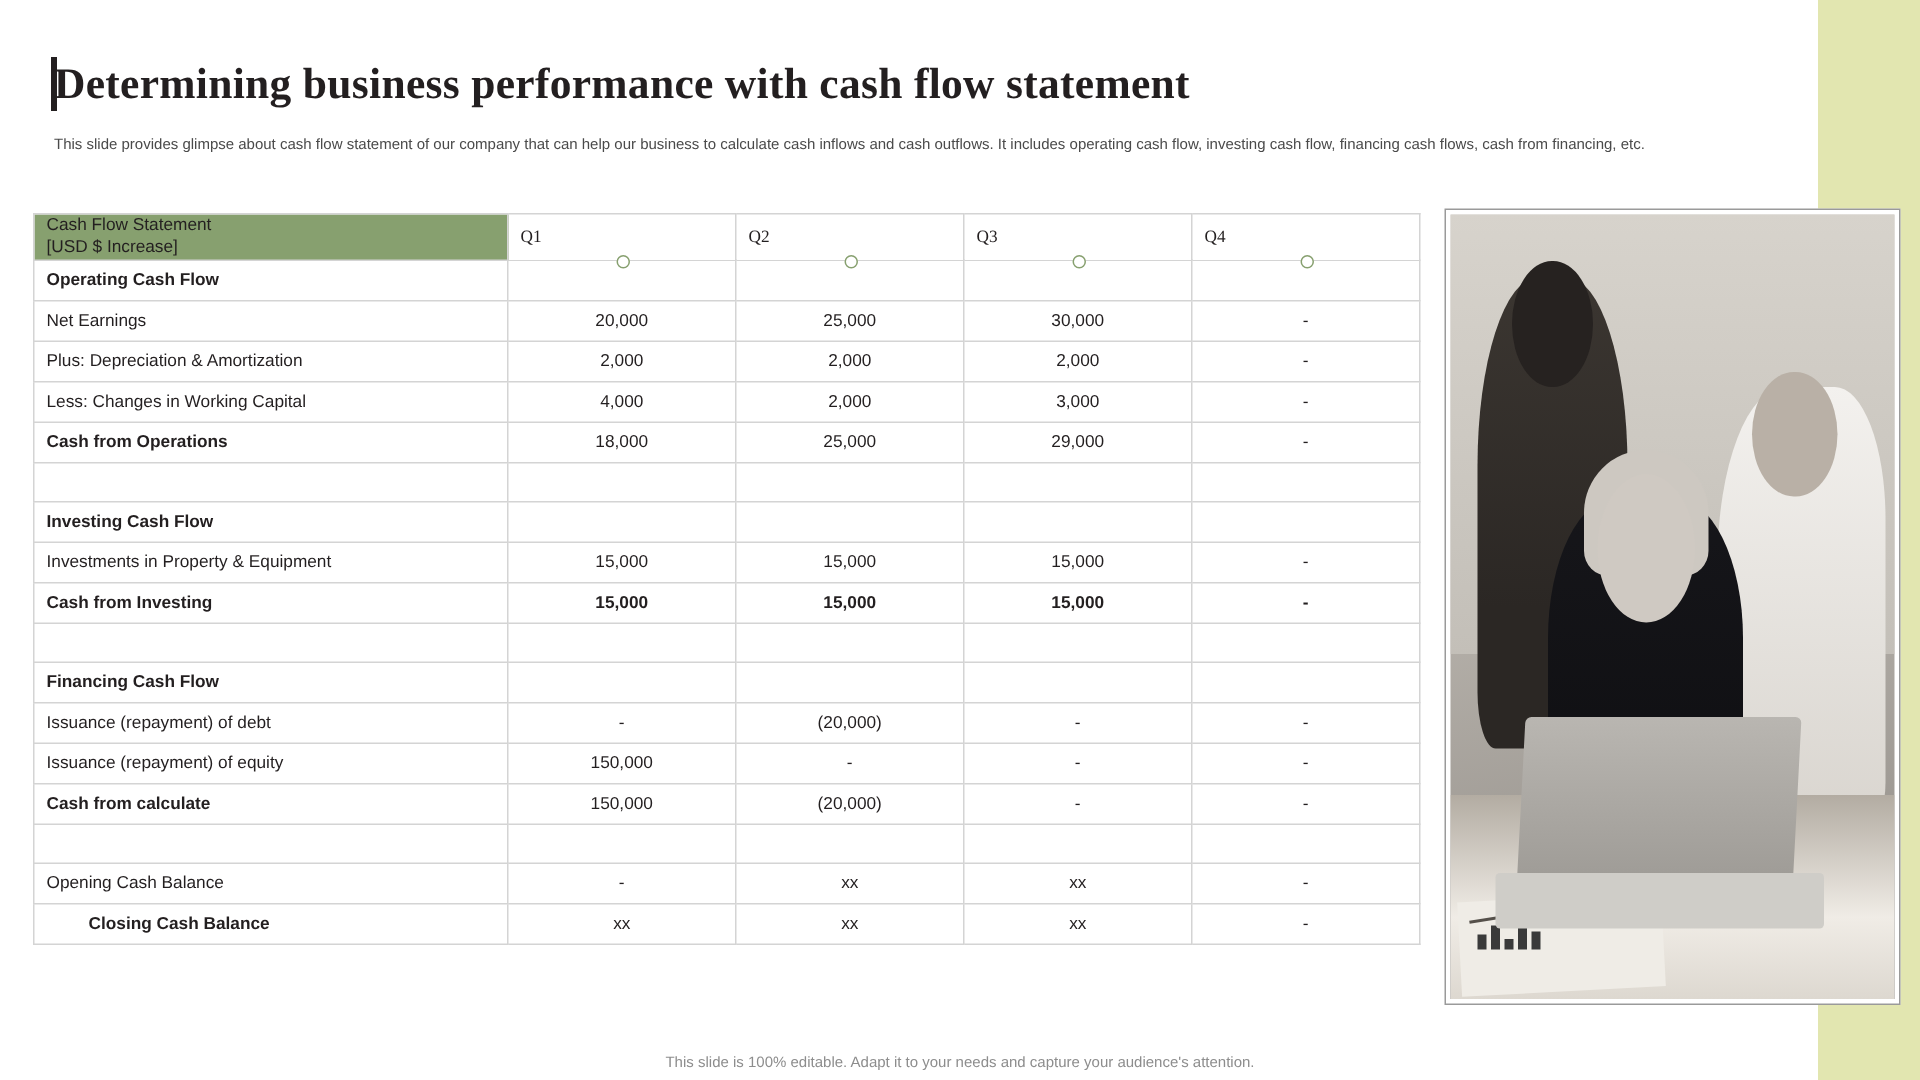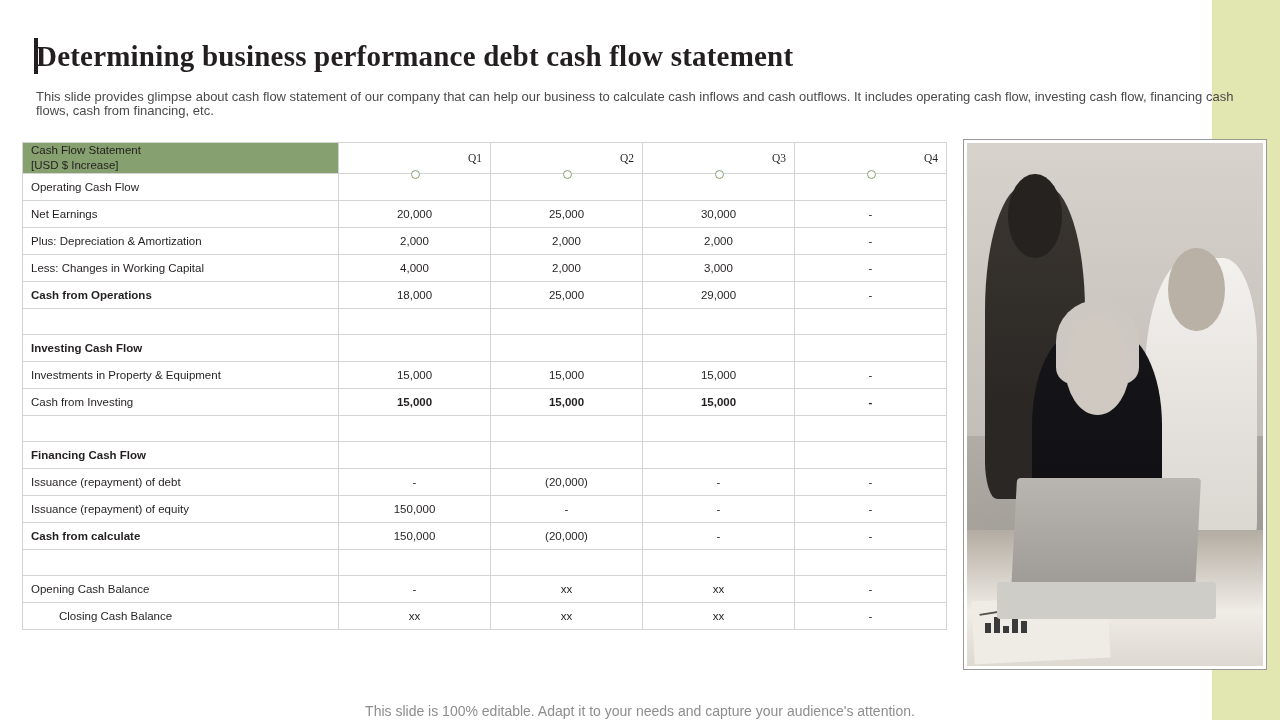--- a/index.html
+++ b/index.html
@@ -53,21 +53,21 @@
     font-weight: bold;
     letter-spacing: 0.2px;
     color: #231f20;
     white-space: nowrap;
   }
   .slide-subtitle {
     position: absolute;
     left: 36px;
     top: 90px;
     width: 1204px;
-    font-size: 13px;
+    font-size: 10px;
     line-height: 14px;
     color: #4a4a4a;
   }
 
   
   .table-wrap {
     position: absolute;
     left: 22px;
     top: 142px;
     width: 924px;
@@ -101,21 +101,21 @@
     height: 46px;
     text-align: left;
   }
   .hdr-q {
     background: #ffffff;
     border: none;
     border-bottom: 3px solid #87a06f;
     font-family: "Liberation Serif", serif;
     font-weight: bold;
     font-size: 17px;
-    text-align: right;
+    text-align: left;
     height: 46px;
     position: relative;
   }
   .hdr-q .dot {
     position: absolute;
     left: 50%;
     bottom: -6px;
     margin-left: -4px;
     width: 7px;
     height: 7px;
@@ -213,32 +213,32 @@
     background: #55504a; transform: rotate(-9deg);
   }
 
   
   .footer-note {
     position: absolute;
     left: 0;
     top: 703px;
     width: 1280px;
     text-align: center;
-    font-size: 14px;
+    font-size: 10px;
     color: #8d8d8d;
   }
 </style>
 </head>
 <body>
 
 <div class="deco-bar-outer"></div>
 <div class="deco-bar-inner"></div>
 
 <div class="title-rule"></div>
-<div class="slide-title">Determining business performance debt cash flow statement</div>
+<div class="slide-title">Determining business performance with cash flow statement</div>
 <div class="slide-subtitle">This slide provides glimpse about cash flow statement of our company that can help our business to calculate cash inflows and cash outflows. It includes operating cash flow, investing cash flow, financing cash flows, cash from financing, etc.</div>
 
 <div class="table-wrap">
   <table class="cashflow">
     <colgroup>
       <col class="c-label">
       <col class="c-q">
         <col class="c-q">
         <col class="c-q">
         <col class="c-q">
@@ -262,21 +262,21 @@
           <span class="dot"></span>
         </th>
         <th class="hdr-q">
           <span>Q4</span>
           <span class="dot"></span>
         </th>
       </tr>
     </thead>
     <tbody id="table-body">
         <tr class="section">
-          <td style="font-weight: normal;">Operating Cash Flow</td>
+          <td style="font-weight: bold;">Operating Cash Flow</td>
           <td class="num"></td>
           <td class="num"></td>
           <td class="num"></td>
           <td class="num"></td>
         </tr>
         <tr>
           <td>Net Earnings</td>
           <td class="num">20,000</td>
           <td class="num">25,000</td>
           <td class="num">30,000</td>
@@ -318,21 +318,21 @@
           <td class="num"></td>
         </tr>
         <tr>
           <td>Investments in Property &amp; Equipment</td>
           <td class="num">15,000</td>
           <td class="num">15,000</td>
           <td class="num">15,000</td>
           <td class="num">-</td>
         </tr>
         <tr class="bold">
-          <td style="font-weight: normal;">Cash from Investing</td>
+          <td style="font-weight: bold;">Cash from Investing</td>
           <td class="num" style="font-weight: bold;">15,000</td>
           <td class="num" style="font-weight: bold;">15,000</td>
           <td class="num" style="font-weight: bold;">15,000</td>
           <td class="num" style="font-weight: bold;">-</td>
         </tr>
         <tr class="blank">
           <td></td>
           <td class="num"></td>
           <td class="num"></td>
           <td class="num"></td>
@@ -374,21 +374,21 @@
           <td class="num"></td>
         </tr>
         <tr>
           <td>Opening Cash Balance</td>
           <td class="num">-</td>
           <td class="num">xx</td>
           <td class="num">xx</td>
           <td class="num">-</td>
         </tr>
         <tr>
-          <td style="font-weight: normal; padding-left: 36px;">Closing Cash Balance</td>
+          <td style="font-weight: bold; padding-left: 36px;">Closing Cash Balance</td>
           <td class="num">xx</td>
           <td class="num">xx</td>
           <td class="num">xx</td>
           <td class="num">-</td>
         </tr>
       </tbody>
   </table>
 </div>
 
 <div class="photo-frame">

